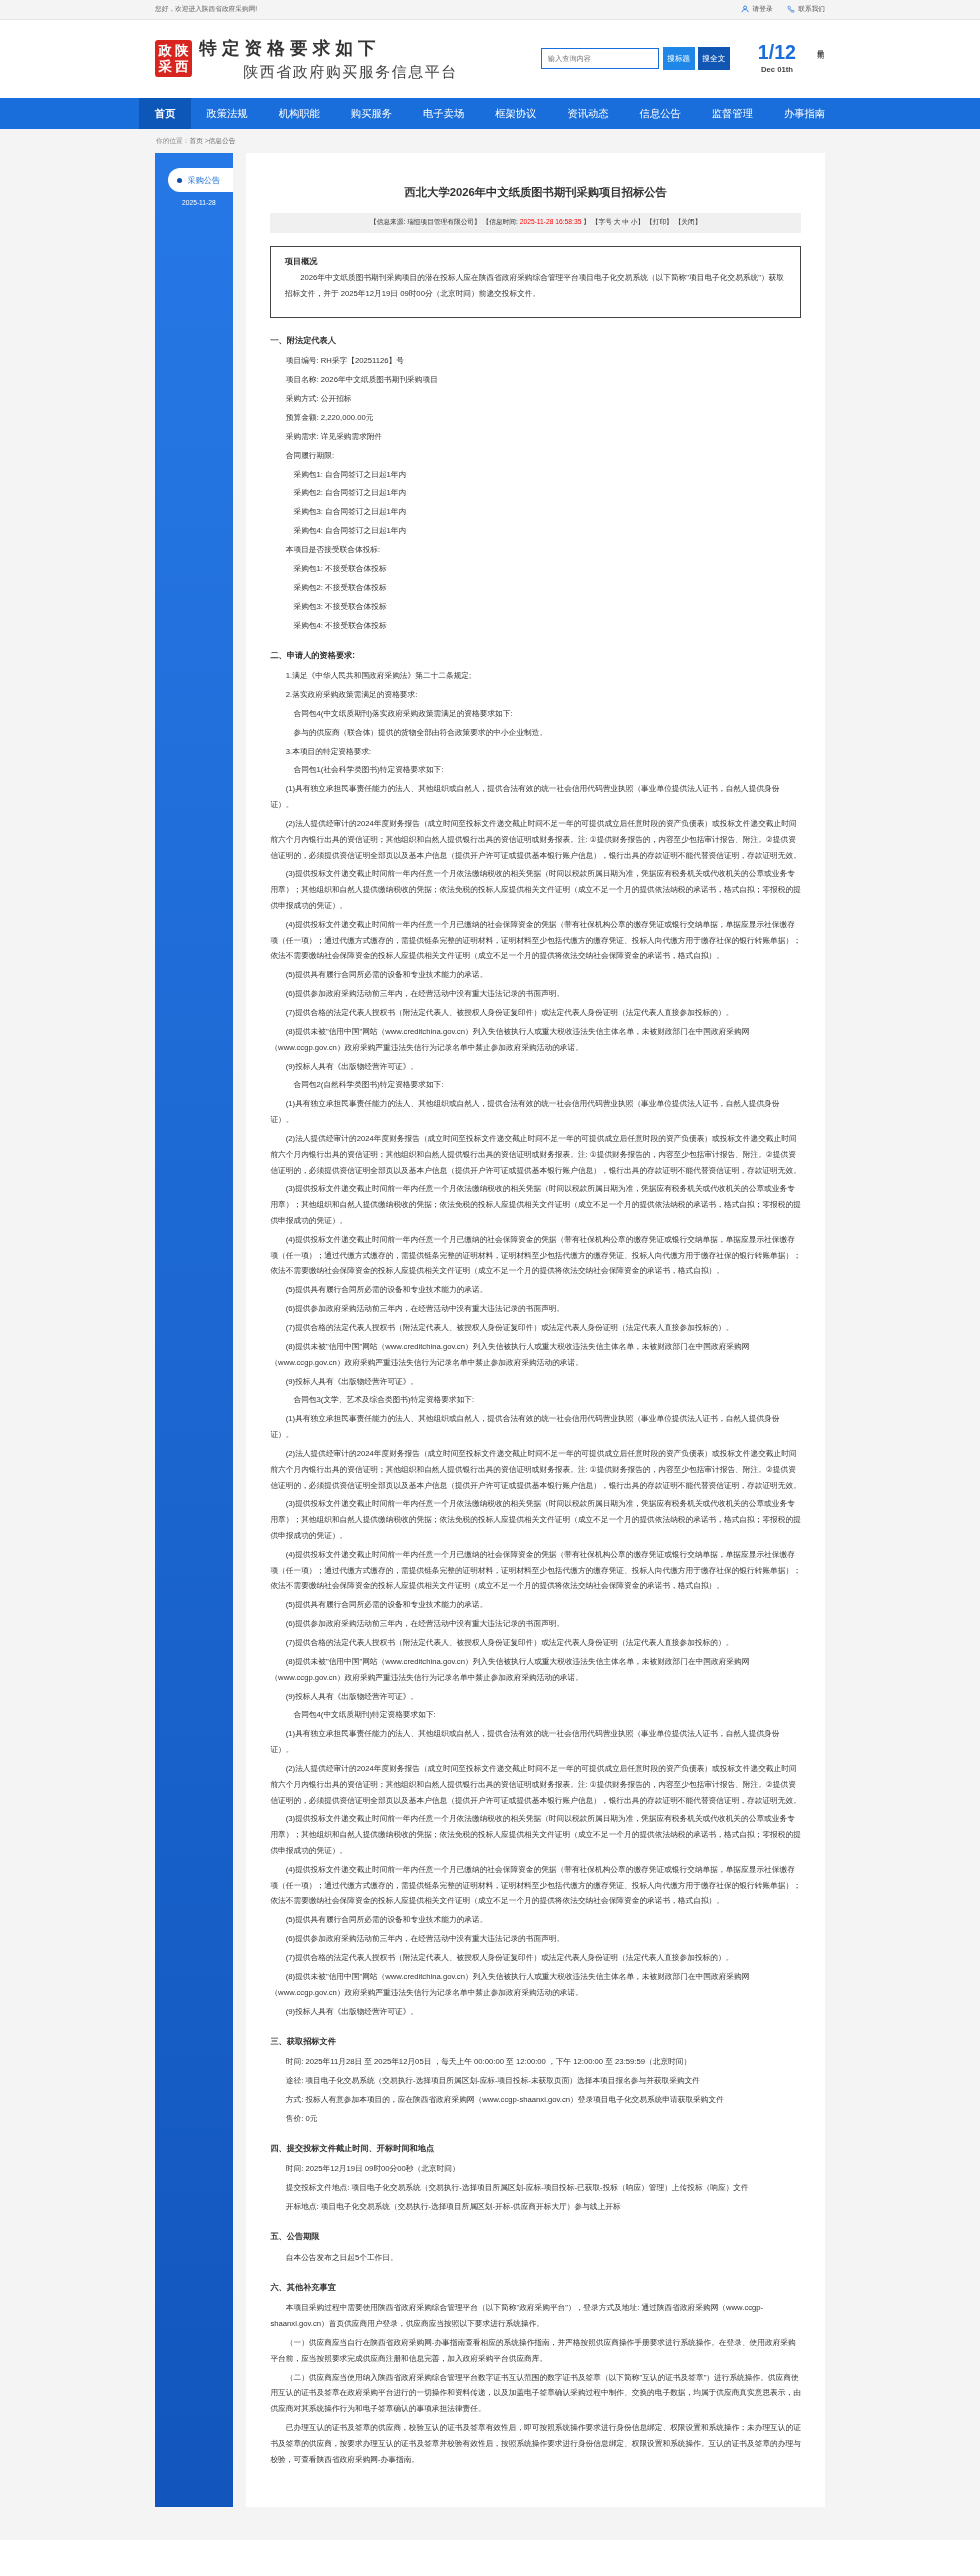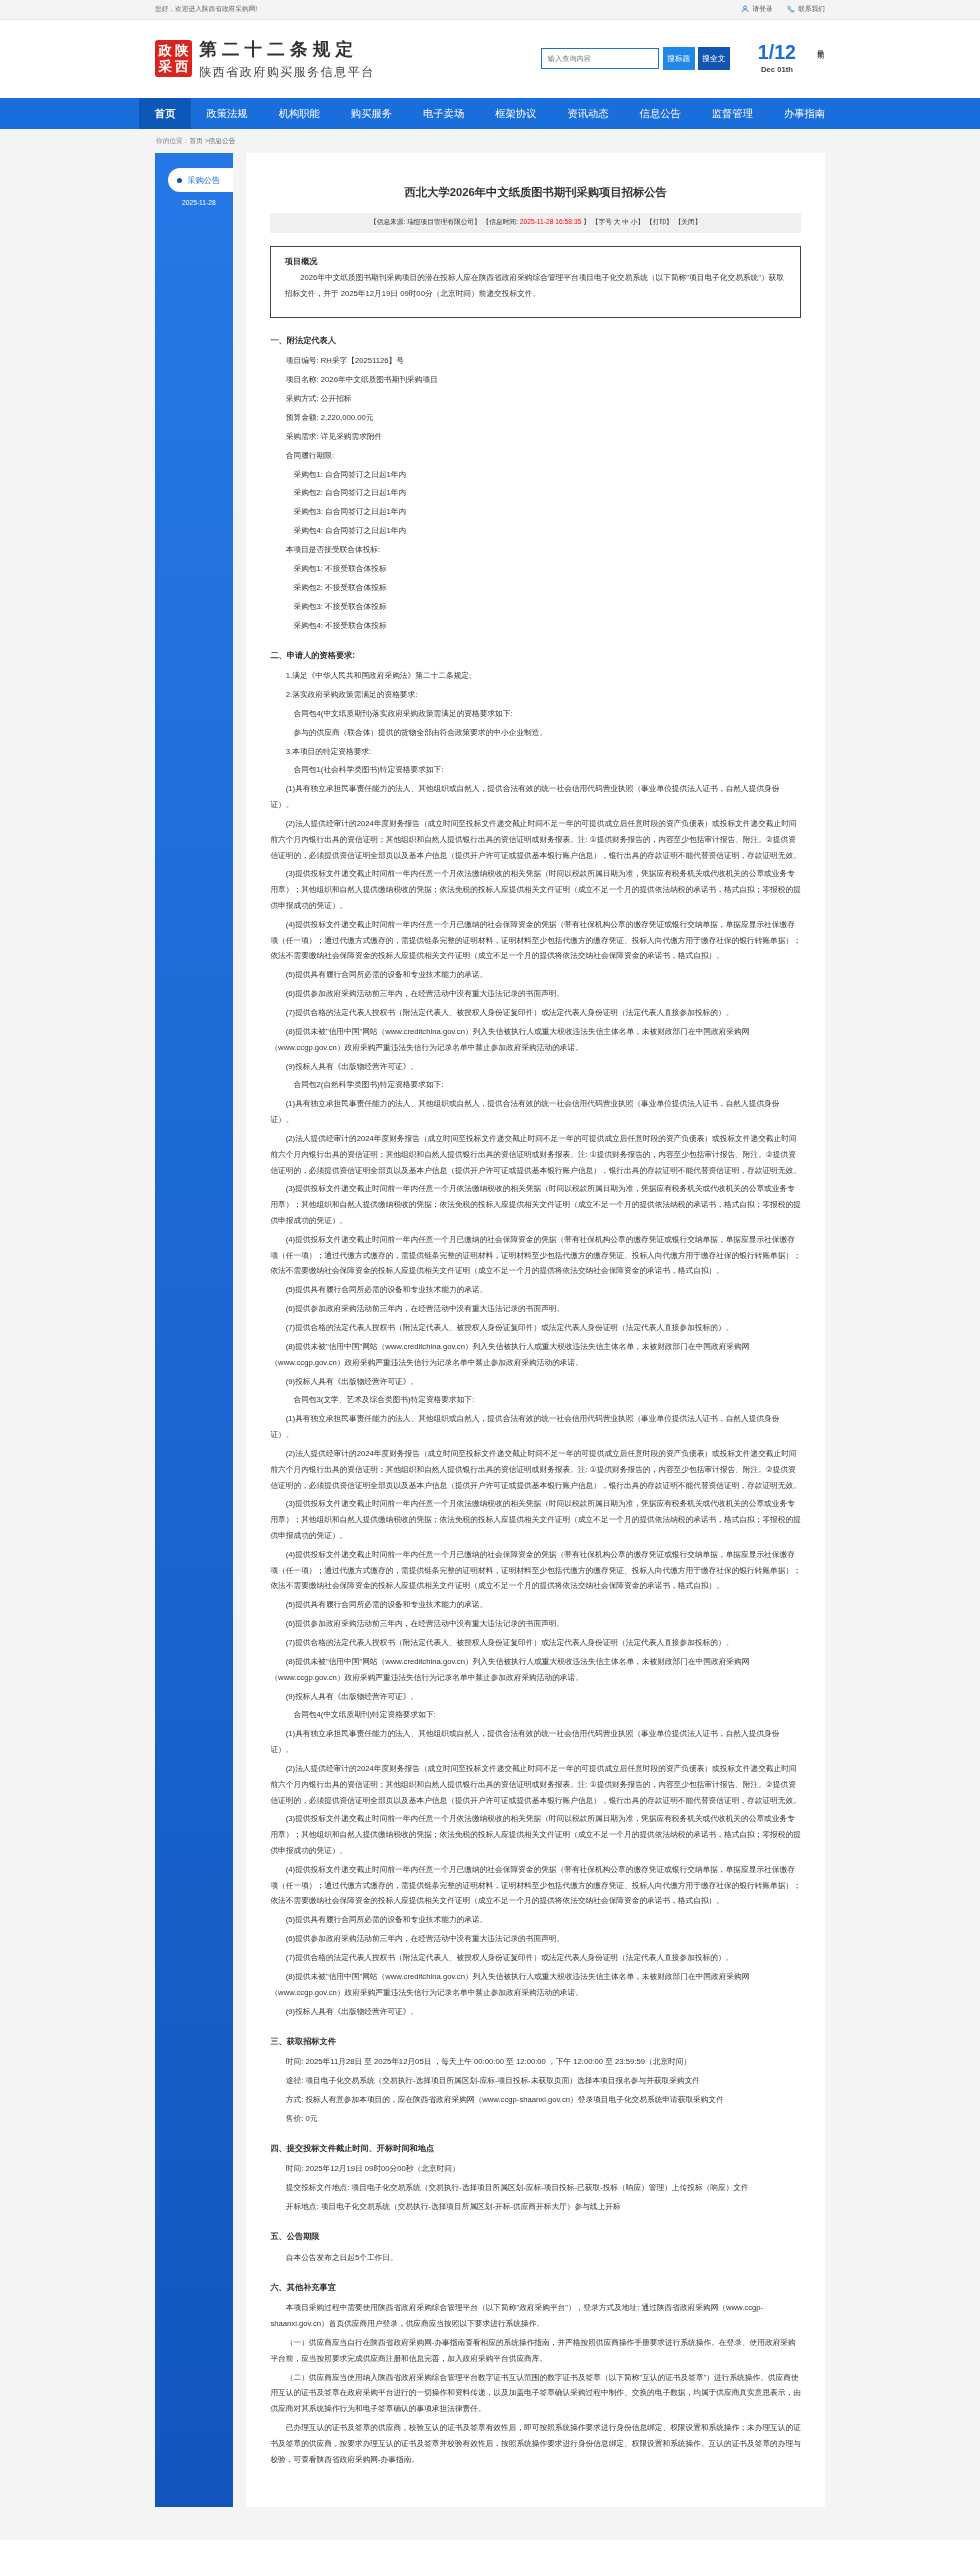--- a/index.html
+++ b/index.html
@@ -12,21 +12,21 @@
   .topbar-right { display:flex; gap:14.4px; }
   .top-link { display:flex; align-items:center; gap:3.1px; color:#555; text-decoration:none; cursor:pointer; }
   .top-link svg { display:block; }
 
   
   .header { background:#fff; height:78px; }
   .header-inner { display:flex; align-items:center; height:100%; }
   .brand { display:flex; align-items:center; gap:7.2px; }
   .seal { width:37px; height:37px; background:#d8251f; border-radius:3.1px; display:grid; grid-template-columns:1fr 1fr; place-items:center; color:#fff; font-weight:bold; font-size:13.4px; line-height:1; padding:2.1px; }
   .site-name { font-size:17.5px; font-weight:bold; color:#333; letter-spacing:5.2px; }
-  .site-subname { font-size:12px; color:#444; letter-spacing:1.5px; margin-top:3.1px; }
+  .site-subname { font-size:15px; color:#444; letter-spacing:1.5px; margin-top:3.1px;margin-left:44px; }
   .search { display:flex; align-items:center; margin-left:auto; margin-right:28px; }
   .search input { width:118px; height:21.6px; border:1px solid #1a6edb; padding:0 6.2px; font-size:7.2px; color:#333; outline:none; font-family:inherit; }
   .search button { height:23px; width:32px; border:none; color:#fff; font-size:7.7px; cursor:pointer; font-family:inherit; }
   .btn-title { background:#1e87e8; margin-left:4.1px; }
   .btn-full  { background:#1256b4; margin-left:3.1px; }
   .datebox { display:flex; align-items:flex-start; gap:19px; }
   .date-num { font-size:19.6px; font-weight:bold; color:#1a6edb; line-height:1; }
   .date-en { font-size:7.7px; color:#444; margin-top:3.1px; font-weight:bold;text-align:center; }
   .date-week { writing-mode:vertical-rl; font-size:7.2px; color:#333; letter-spacing:2.1px; padding-top:1px; }
 
@@ -96,21 +96,21 @@
 <header class="header">
   <div class="container header-inner">
     <div class="brand">
       <div class="seal">
         <span>政</span>
           <span>陕</span>
         <span>采</span>
           <span>西</span>
       </div>
       <div class="brand-text">
-        <div class="site-name">第二十二条规定</div>
+        <div class="site-name">特定资格要求如下</div>
         <div class="site-subname">陕西省政府购买服务信息平台</div>
       </div>
     </div>
     <div class="search">
       <input type="text" placeholder="输入查询内容" style="">
       <button class="btn-title">搜标题</button>
       <button class="btn-full">搜全文</button>
     </div>
     <div class="datebox">
       <div class="date-left">

